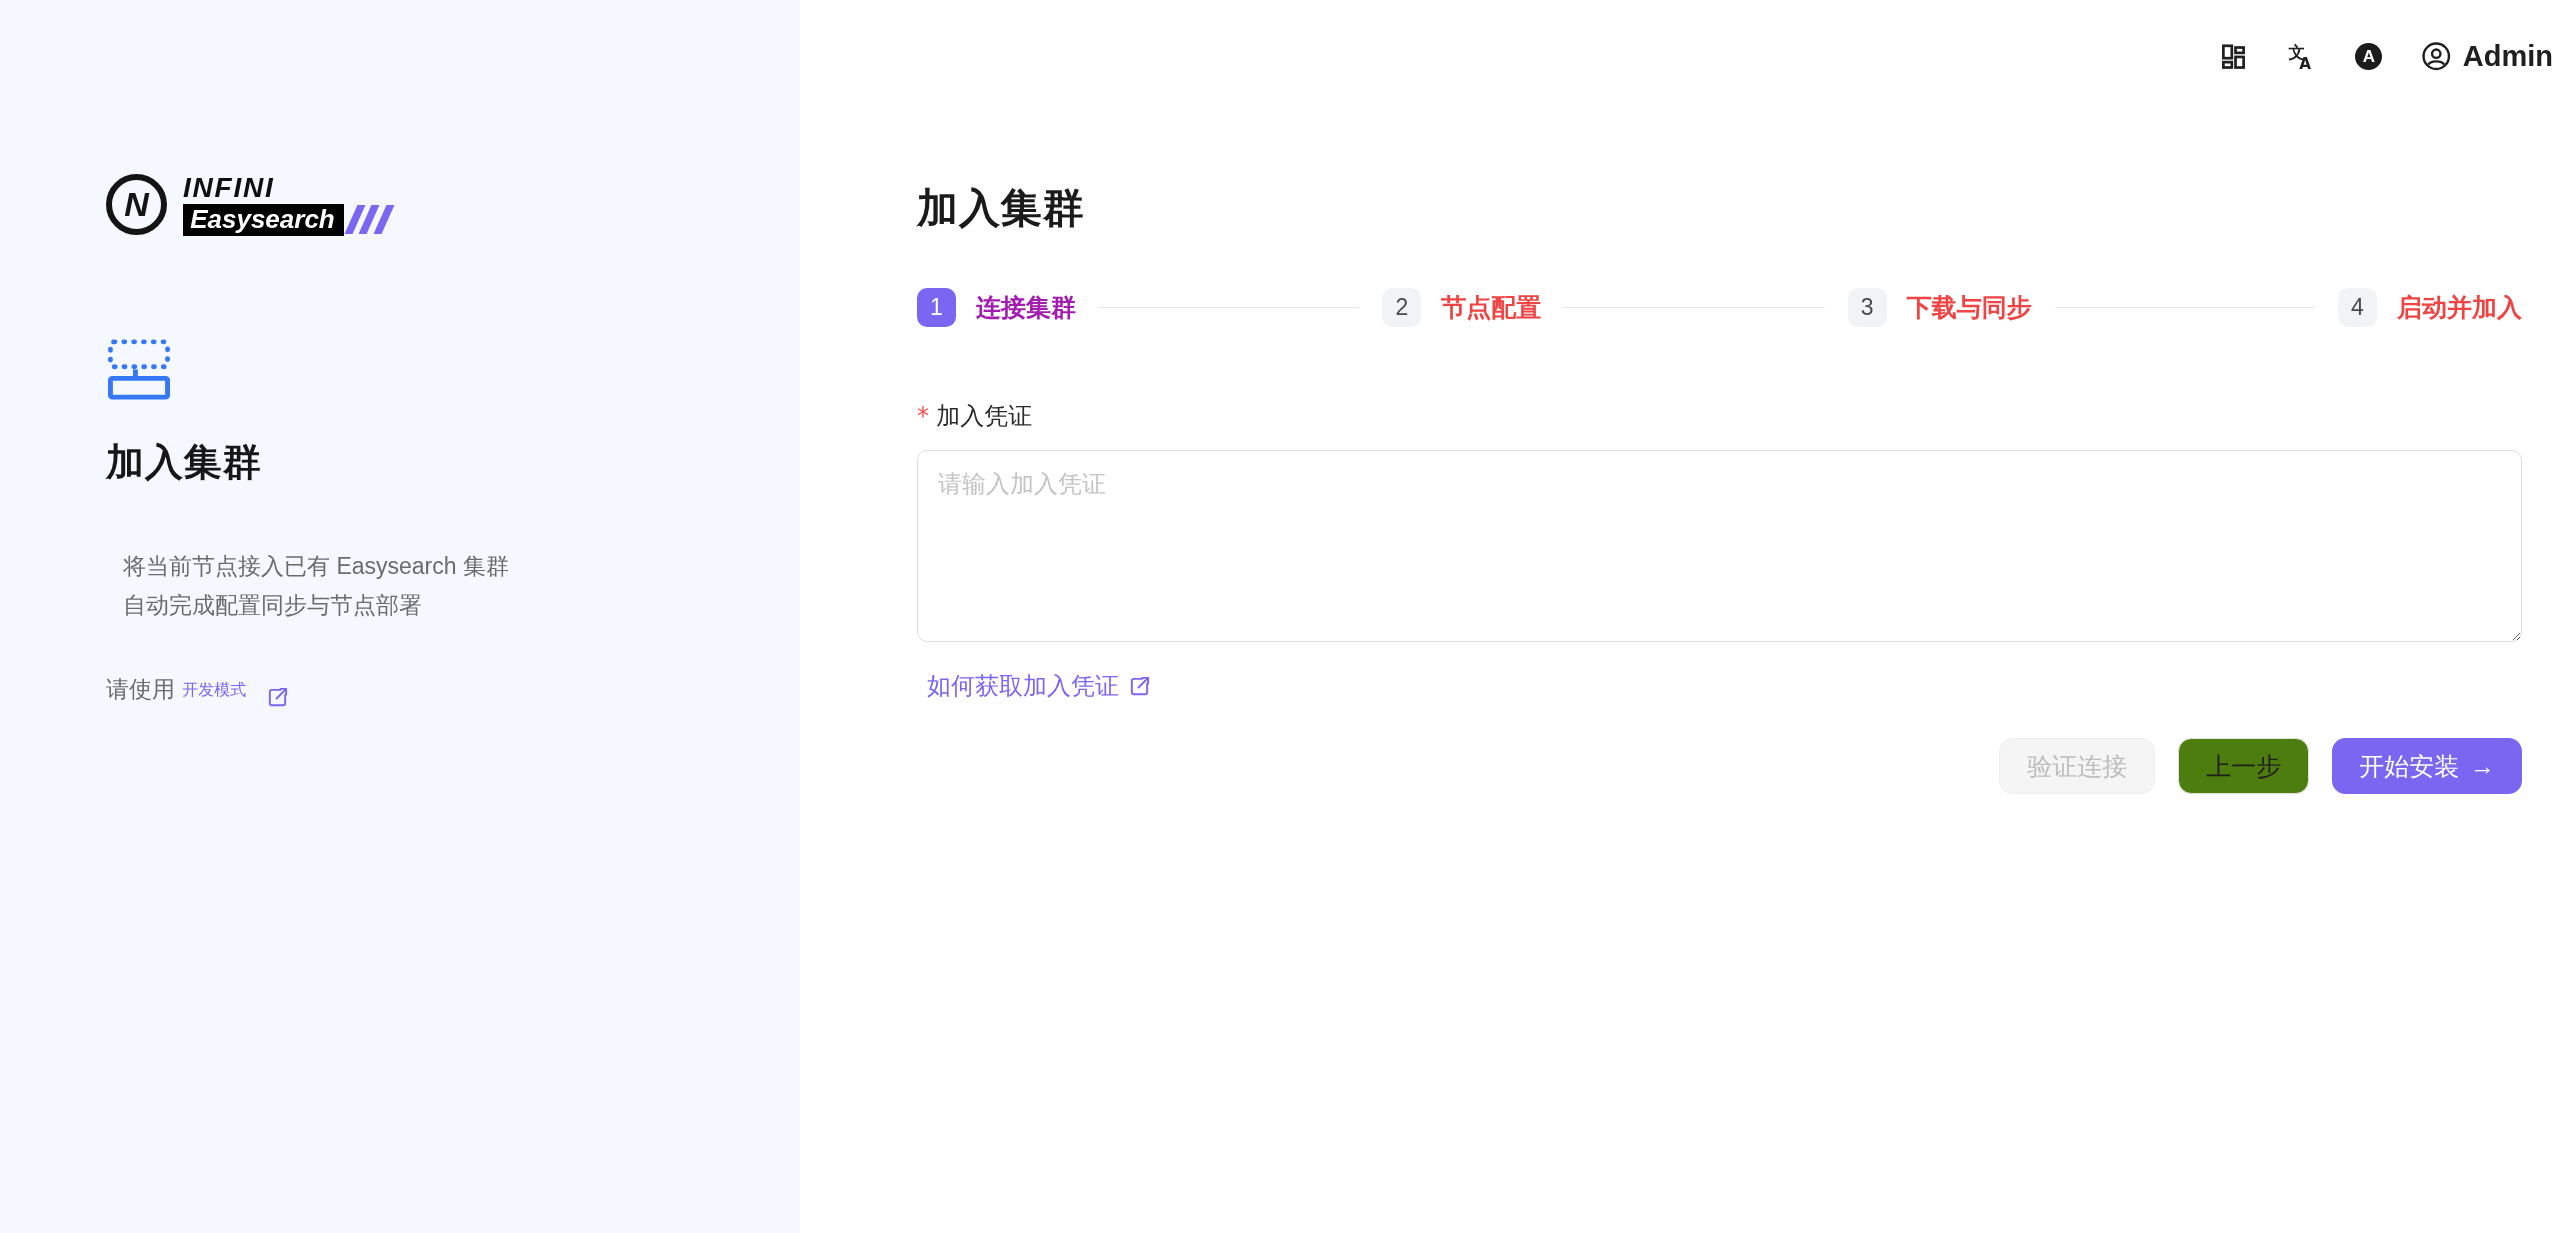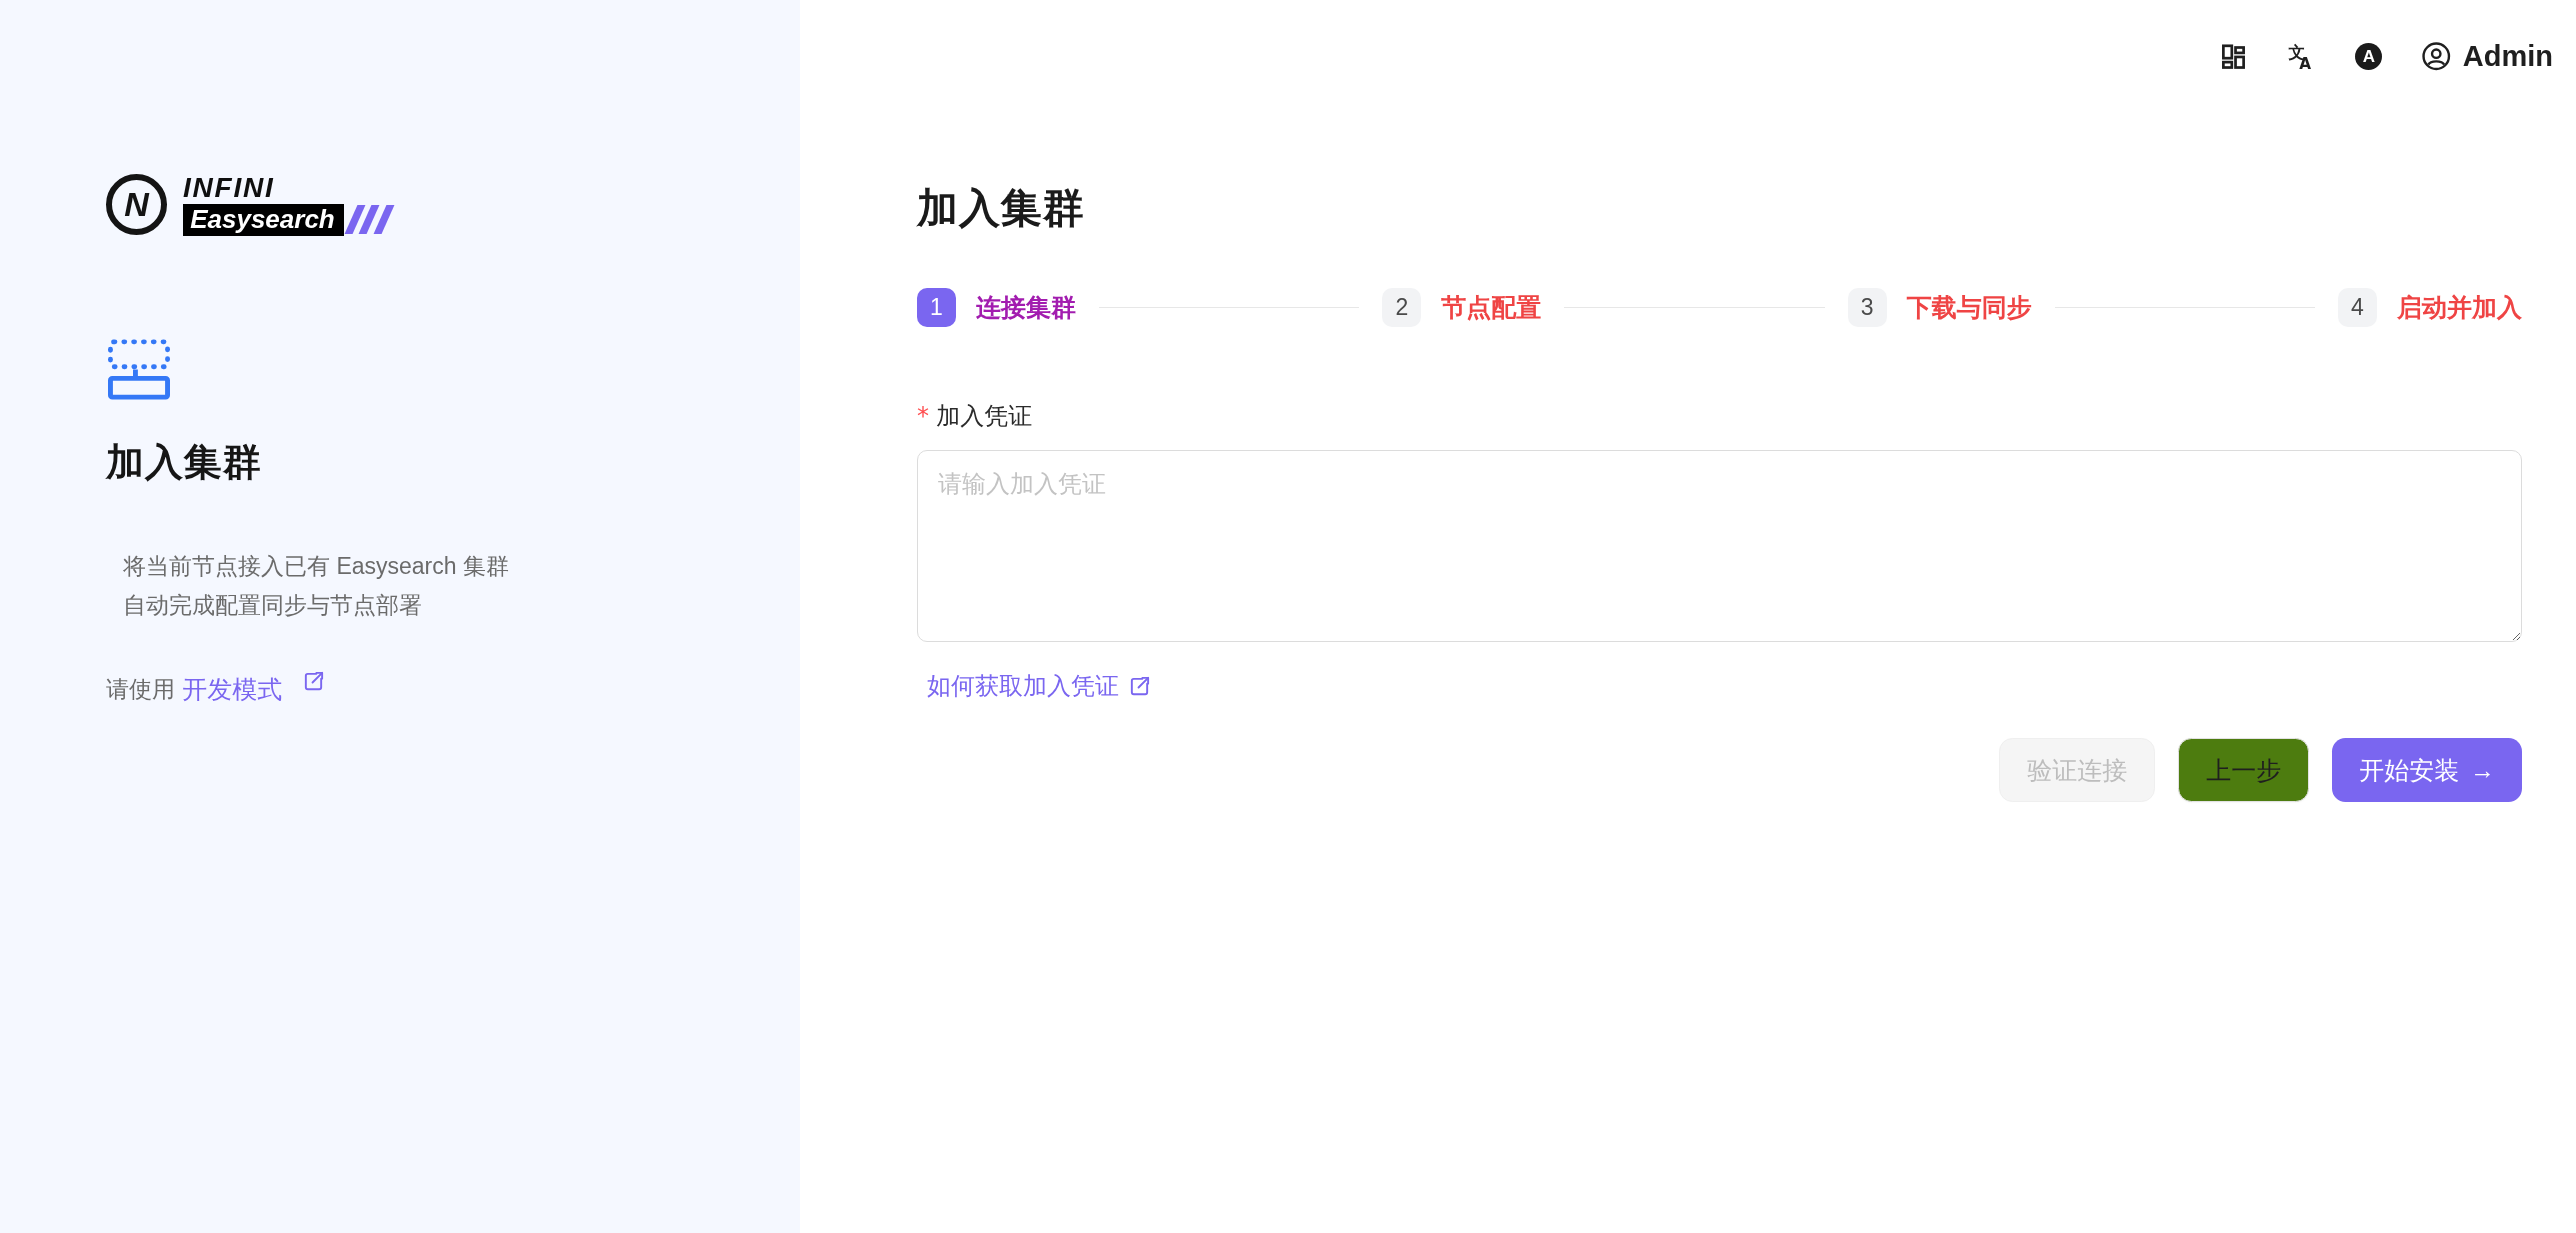--- a/index.html
+++ b/index.html
@@ -49,22 +49,22 @@
     margin-top: 36px;
     font-size: 38px; font-weight: 700; color: #161616; letter-spacing: 0.9px;
   }
   .side-desc { margin-top: 59px; margin-left: 17px; }
   .side-desc p, .side-hint p {
     font-size: 23px; color: #6b6b6b; line-height: 39px; font-weight: 400;
   }
   .side-hint { margin-top: 45px; }
   .dev-line { display: flex; align-items: center; gap: 7.2px; }
   .dev-link {
-    color: #7a66f0; text-decoration: none; font-size: 25px; line-height: 39px;
-    display: inline-flex; align-items: flex-start; gap: 20px; cursor: pointer;
+    color: #7a66f0; text-decoration: none; font-size: 16px; line-height: 39px;
+    display: inline-flex; align-items: flex-end; gap: 20px; cursor: pointer;
   }
 
   
   .main { flex: 1; height: 100%; background: #ffffff; display: flex; flex-direction: column; }
 
   .topbar {
     display: flex; justify-content: flex-end; align-items: center;
     gap: 39px; padding: 32px 23px 0 0; height: 81px; flex: none;
   }
   .icon-btn {
@@ -115,21 +115,21 @@
   }
   .credential-textarea::placeholder { color: #c3c3c3; }
   .help-link {
     margin-top: 25px; display: inline-flex; align-items: center; gap: 9px;
     color: #7a66f0; font-size: 24px; text-decoration: none; cursor: pointer; margin-left: 10px;
   }
 
   
   .actions { margin-top: 36px; display: flex; justify-content: flex-end; align-items: center; gap: 23px; }
   .btn {
-    height: 64px; border-radius: 13.4px; font-size: 25px;
+    height: 56px; border-radius: 13.4px; font-size: 25px;
     padding: 12px 27px; display: inline-flex; align-items: center; justify-content: center;
     gap: 10.8px; cursor: pointer;
     font-family: "Liberation Sans", "DejaVu Sans", sans-serif;
   }
   .btn-disabled { background: #f5f5f5; color: #bdbdbd; border: 0.9px solid #efefef; cursor: not-allowed; }
   .btn-default { background: #4d7c0f; color: #1f1f1f; border: 0.9px solid #e2e2e2; box-shadow: 0 0.9px 1.8px rgba(0,0,0,0.03); }
   .btn-primary { background: #7a66f0; color: #ffffff; border: none; }
   .btn-primary .arrow { font-size: 25px; line-height: 1; }
 
   svg { display: block; }

